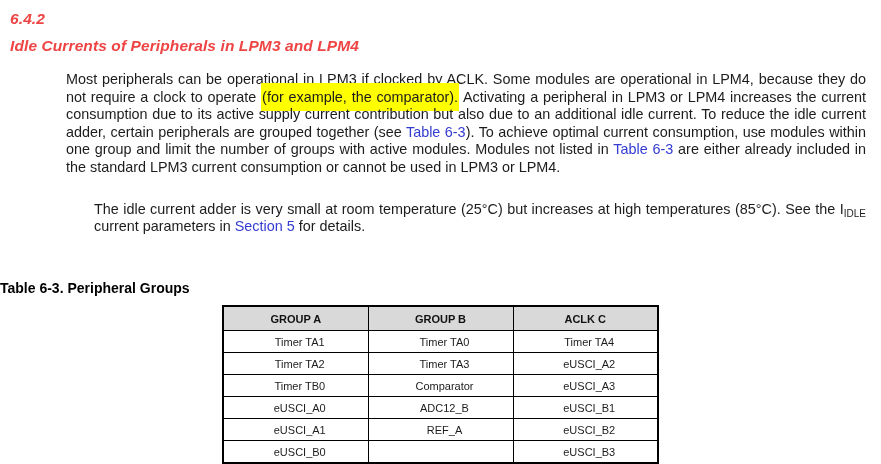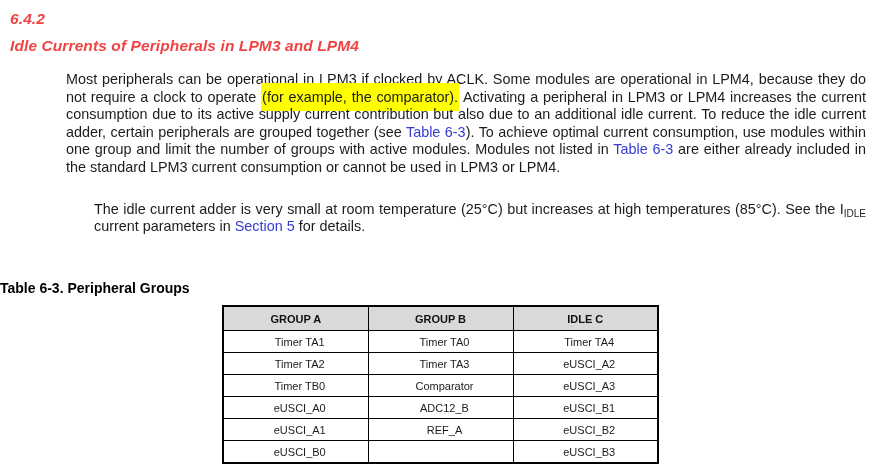--- a/index.html
+++ b/index.html
@@ -101,21 +101,21 @@
   <div class="para para-2"><span>The idle current adder is very small at room temperature (25°C) but increases at high temperatures (85°C). See the I</span><sub class="subsc">IDLE</sub><span> current parameters in </span><a class="doclink" href="#">Section 5</a><span> for details.</span></div>
 </div>
 
 <div class="table-title">Table 6-3. Peripheral Groups</div>
 
 <table class="groups">
   <thead>
     <tr>
         <th>GROUP A</th>
         <th>GROUP B</th>
-        <th>IDLE C</th>
+        <th>ACLK C</th>
       </tr>
   </thead>
   <tbody>
       <tr>
         <td>Timer TA1</td>
         <td>Timer TA0</td>
         <td>Timer TA4</td>
       </tr>
       <tr>
         <td>Timer TA2</td>

